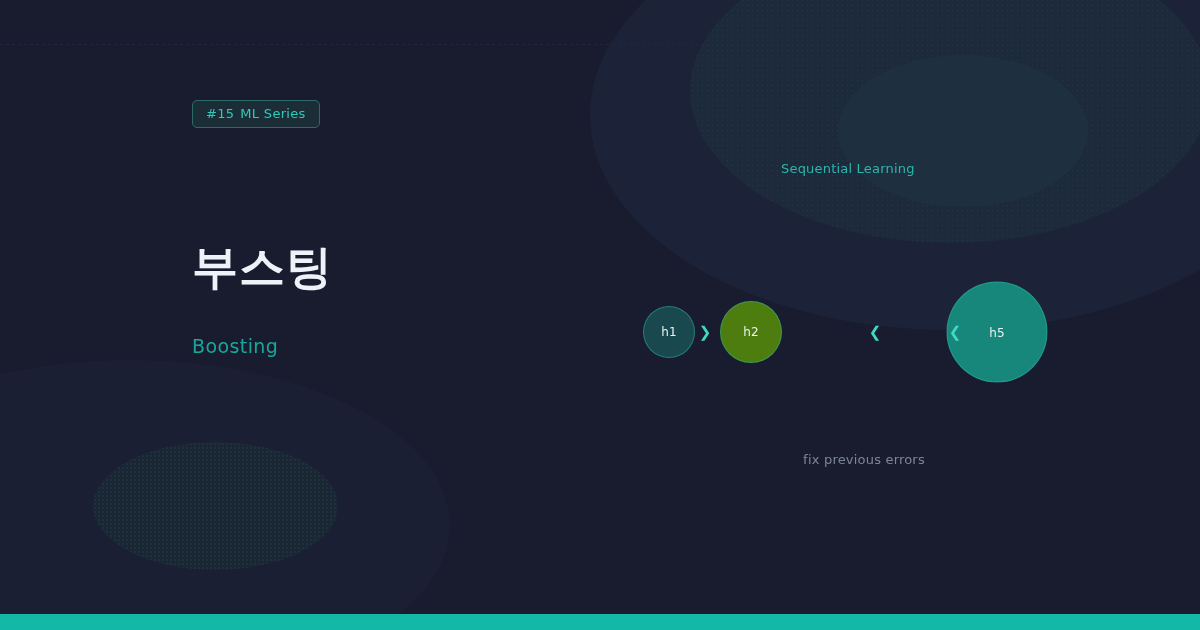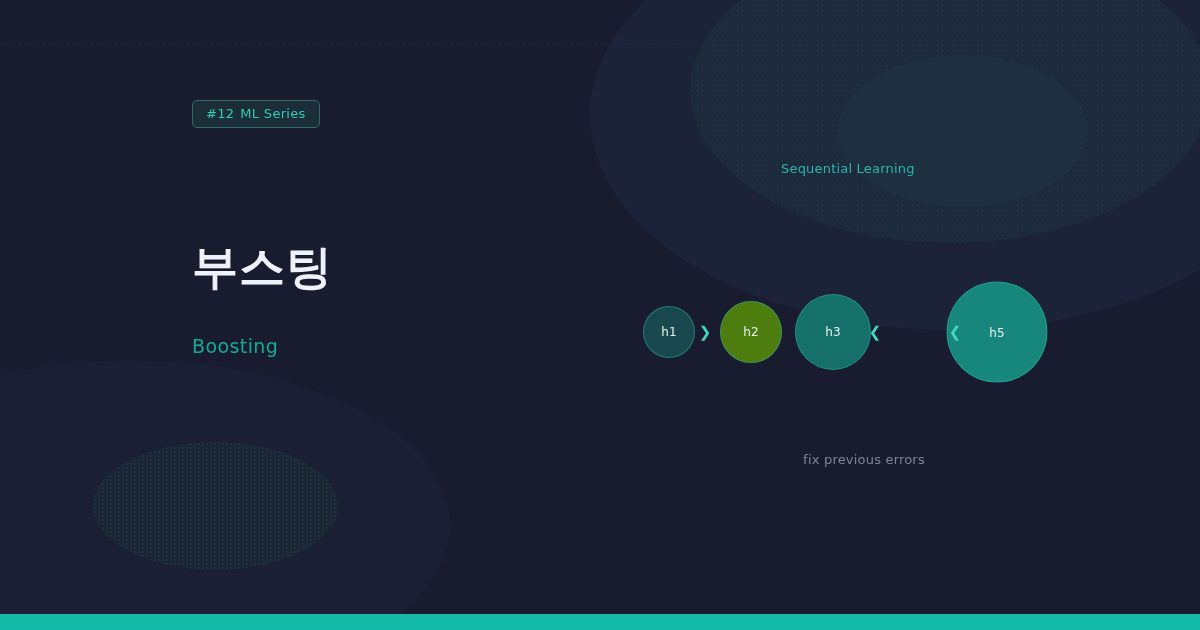--- a/index.html
+++ b/index.html
@@ -179,41 +179,38 @@
     <div class="ellipse e-tr-2"></div>
     <div class="ellipse e-tr-3"></div>
     <div class="ellipse e-bl-1"></div>
     <div class="ellipse e-bl-2"></div>
     <div class="hairline"></div>
   </div>
 
   <div class="left-col">
 
     <div class="badge">
-      <span>#12</span><span class="sep"></span><span>ML Series</span>
+      <span>#15</span><span class="sep"></span><span>ML Series</span>
     </div>
 
     <h1 class="title-ko">부스팅</h1>
 
     <div class="subtitle-en">Boosting</div>
   </div>
 
   <div class="diagram">
 
     <div class="diagram-caption-top">Sequential Learning</div>
 
     <div class="chain" id="chain">
         <div class="node" style="left: 40px; width: 52px; height: 52px; background: rgb(25, 73, 79); justify-content: center;">
           <span>h1</span>
         </div>
         <div class="node" style="left: 122px; width: 62px; height: 62px; background: #4d7c0f;">
           <span>h2</span>
-        </div>
-        <div class="node" style="left: 204px; width: 76px; height: 76px; background: rgb(22, 112, 106);">
-          <span>h3</span>
         </div>
         <div class="node" style="left: 368px; width: 101px; height: 101px; background: rgb(23, 135, 124); text-align: center;">
           <span>h5</span>
         </div>
         <div class="arrow" style="left: 76px;">❯</div>
         <div class="arrow" style="left: 246px;">❮</div>
         <div class="arrow" style="left: 326px;">❮</div>
       </div>
 
     <div class="diagram-caption-bottom">fix previous errors</div>

